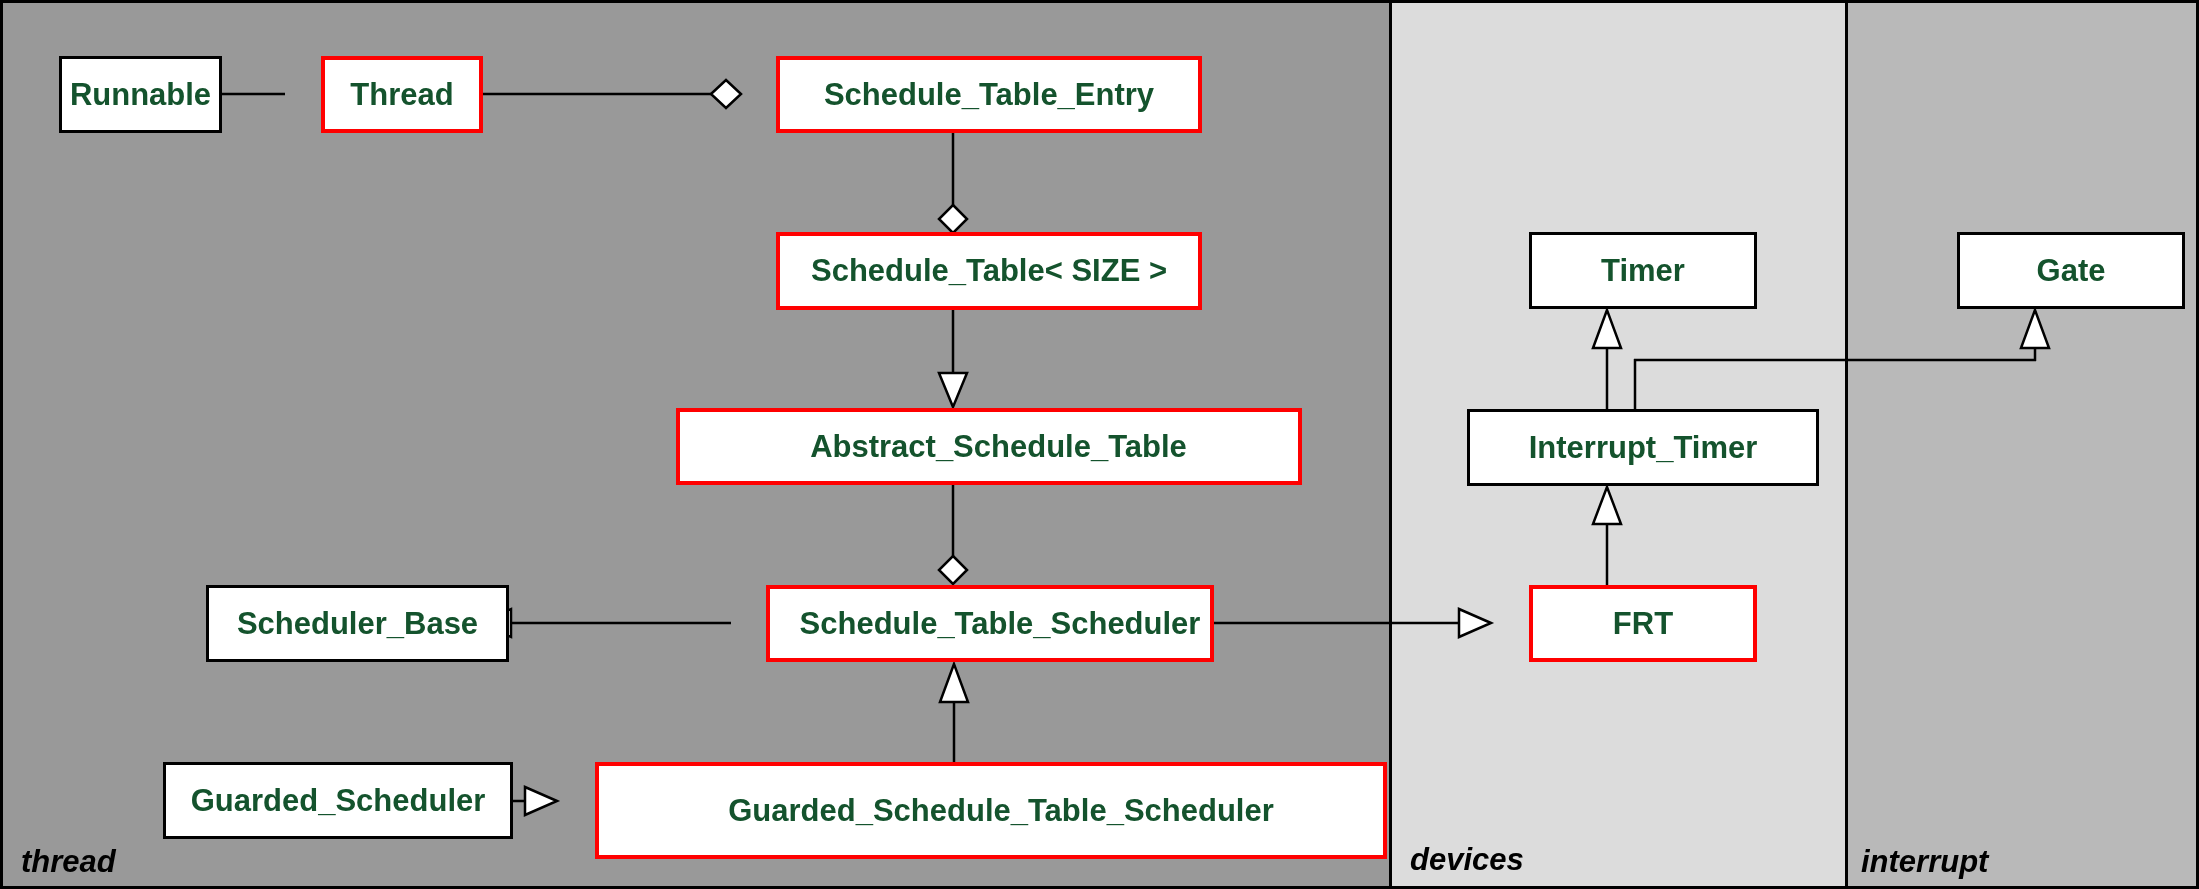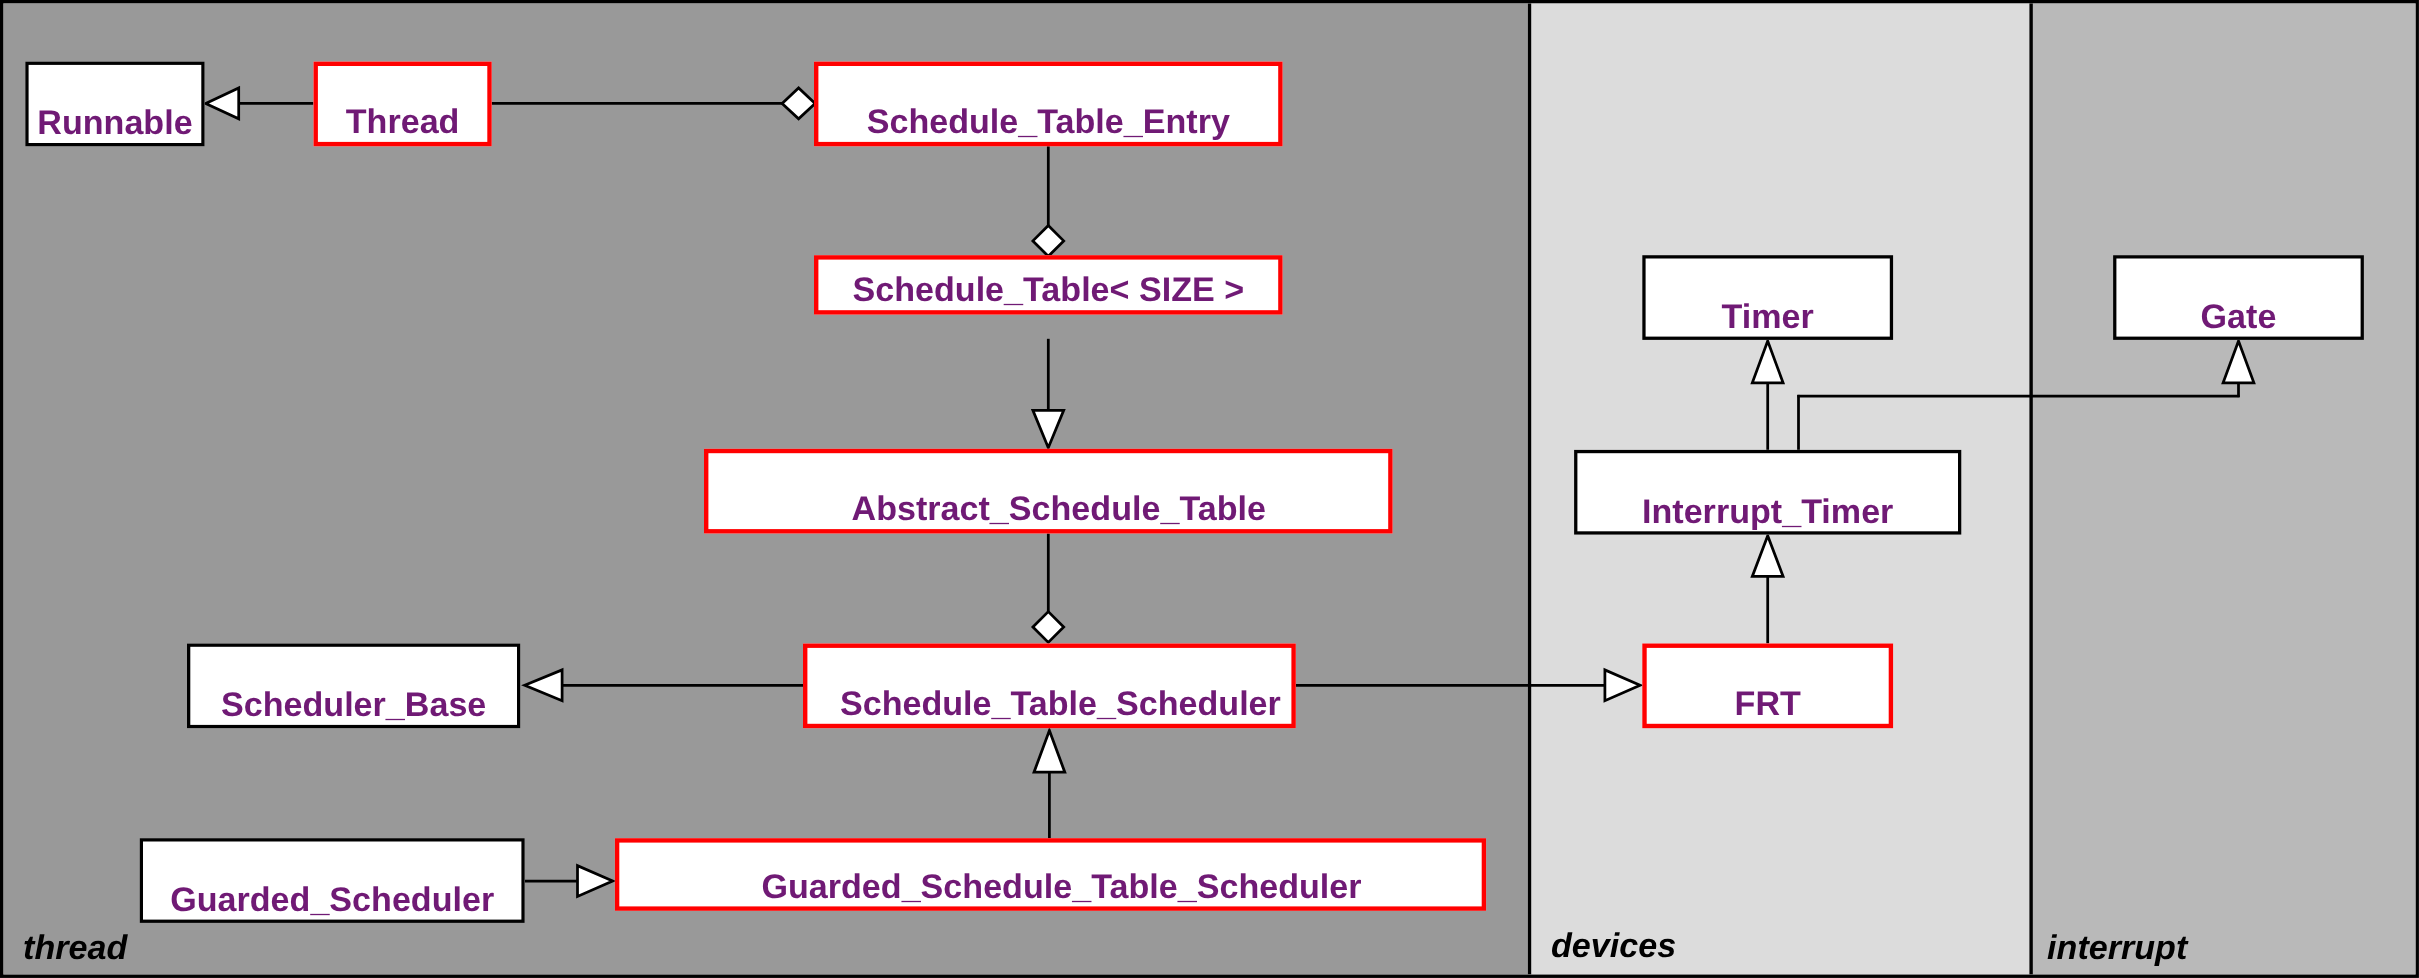--- a/index.html
+++ b/index.html
@@ -12,23 +12,23 @@
     overflow:hidden;
     font-family:"Liberation Sans", sans-serif;
   }
   .layer{position:absolute;left:0;top:0;width:100%;height:100%;}
   .region{position:absolute;top:0;height:100%;}
   .separator{position:absolute;top:0;height:100%;width:3px;background:#000;}
   .class-box{
     position:absolute;
     background:#ffffff;
     box-sizing:border-box;
-    display:flex;align-items:flex-end;justify-content:center;
-    font-weight:bold;font-size:31px;color:#701a75;
-    letter-spacing:0px;white-space:nowrap;
+    display:flex;align-items:center;justify-content:center;
+    font-weight:bold;font-size:31px;color:#14532d;
+    letter-spacing:0px;white-space:nowrap;margin-left:36px;
   }
   .b-black{border:3px solid #000000;}
   .b-red{border:4px solid #ff0000;}
   .region-label{
     position:absolute;
     font-style:italic;font-weight:bold;font-size:31px;color:#000;
     white-space:nowrap;
   }
   svg.connectors{position:absolute;left:0;top:0;pointer-events:none;}
 </style>
@@ -74,21 +74,21 @@
   <div class="layer">
       <div class="class-box b-black" style="left: 20px; top: 53px; width: 163px; height: 77px;">
         <span>Runnable</span>
       </div>
       <div class="class-box b-red" style="left: 282px; top: 53px; width: 162px; height: 77px;">
         <span>Thread</span>
       </div>
       <div class="class-box b-red" style="left: 737px; top: 53px; width: 426px; height: 77px;">
         <span>Schedule_Table_Entry</span>
       </div>
-      <div class="class-box b-red" style="left: 737px; top: 229px; width: 426px; height: 54px;">
+      <div class="class-box b-red" style="left: 737px; top: 229px; width: 426px; height: 78px;">
         <span>Schedule_Table&lt; SIZE &gt;</span>
       </div>
       <div class="class-box b-black" style="left: 1490px; top: 229px; width: 228px; height: 77px;">
         <span>Timer</span>
       </div>
       <div class="class-box b-black" style="left: 1918px; top: 229px; width: 228px; height: 77px;">
         <span>Gate</span>
       </div>
       <div class="class-box b-red" style="left: 637px; top: 405px; width: 626px; height: 77px; padding-left: 19px;">
         <span>Abstract_Schedule_Table</span>
@@ -101,21 +101,21 @@
       </div>
       <div class="class-box b-red" style="left: 727px; top: 582px; width: 448px; height: 77px; padding-left: 20px;">
         <span>Schedule_Table_Scheduler</span>
       </div>
       <div class="class-box b-red" style="left: 1490px; top: 582px; width: 228px; height: 77px;">
         <span>FRT</span>
       </div>
       <div class="class-box b-black" style="left: 124px; top: 759px; width: 350px; height: 77px;">
         <span>Guarded_Scheduler</span>
       </div>
-      <div class="class-box b-red" style="left: 556px; top: 759px; width: 792px; height: 66px; padding-left: 20px;">
+      <div class="class-box b-red" style="left: 556px; top: 759px; width: 792px; height: 97px; padding-left: 20px;">
         <span>Guarded_Schedule_Table_Scheduler</span>
       </div>
     </div>
   <div class="layer">
       <div class="region-label" style="left: 18px; top: 841px;">thread</div>
       <div class="region-label" style="left: 1407px; top: 839px;">devices</div>
       <div class="region-label" style="left: 1858px; top: 841px;">interrupt</div>
     </div>
 </div>
 

